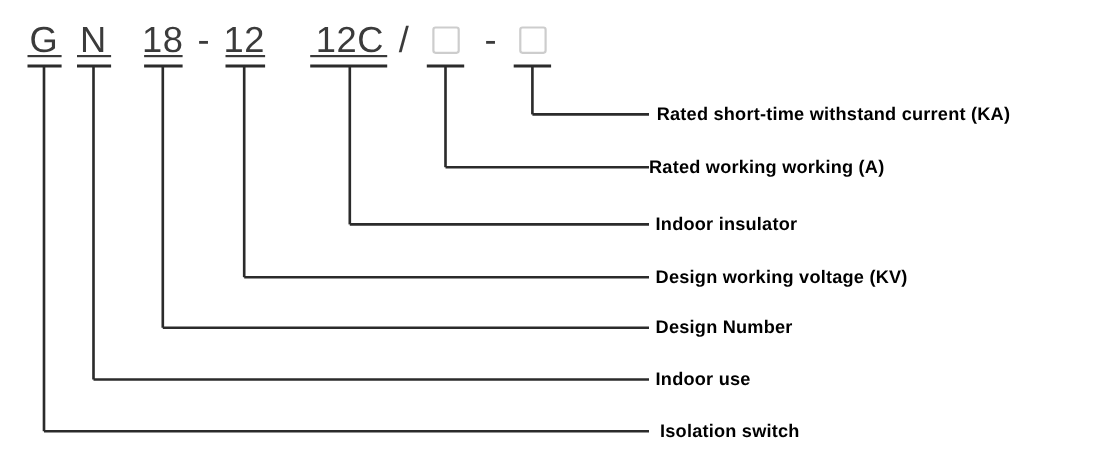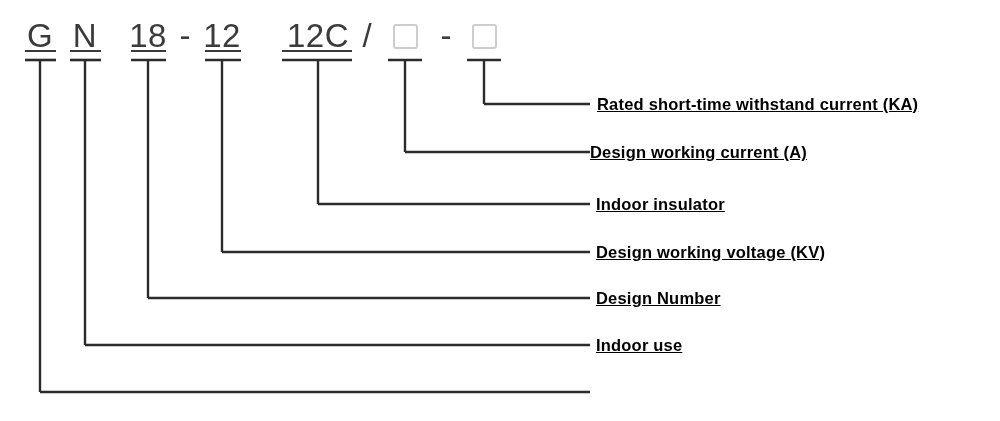--- a/index.html
+++ b/index.html
@@ -85,21 +85,20 @@
   }
   .leaf-label {
     position: absolute;
     color: #000000;
     font-size: 16.5px;
     font-weight: 700;
     line-height: 18px;
     letter-spacing: 0.2px;
     white-space: nowrap;
     font-family: "Liberation Sans", "DejaVu Sans", sans-serif;
-    text-decoration: underline;
   }
 </style>
 </head>
 <body>
 
 <div id="diagram">
 
   <svg id="leader-svg" viewBox="0 0 1000 421" preserveAspectRatio="none" aria-hidden="true">
       <line x1="25" y1="60" x2="56" y2="60" stroke="#2b2b2b" stroke-width="2.6" stroke-linecap="butt"></line>
       <line x1="40" y1="60" x2="40" y2="392" stroke="#2b2b2b" stroke-width="2.4" stroke-linecap="butt"></line>
@@ -136,21 +135,22 @@
       <div class="seg-underline" style="left: 282px; top: 50px; width: 70px;"></div>
       <div class="code-seg" style="left: 258px; top: 14px; width: 120px;"><span>12C</span></div>
       <div class="code-seg boxy" style="left: 345px; top: 14px; width: 120px;"><span class="seg-box"></span></div>
       <div class="code-seg boxy" style="left: 424px; top: 14px; width: 120px;"><span class="seg-box"></span></div>
       <div class="code-punct" style="left: 165px; top: 14px; width: 40px;">-</div>
       <div class="code-punct" style="left: 347px; top: 14px; width: 40px;">/</div>
       <div class="code-punct" style="left: 426px; top: 14px; width: 40px;">-</div>
     </div>
 
   <div class="label-layer">
+      <div class="leaf-label" style="left: 600px; top: 383px;">Isolation switch</div>
       <div class="leaf-label" style="left: 596px; top: 336px;">Indoor use</div>
       <div class="leaf-label" style="left: 596px; top: 289px;">Design Number</div>
       <div class="leaf-label" style="left: 596px; top: 243px;">Design working voltage (KV)</div>
       <div class="leaf-label" style="left: 596px; top: 195px;">Indoor insulator</div>
-      <div class="leaf-label" style="left: 590px; top: 143px;">Design working current (A)</div>
+      <div class="leaf-label" style="left: 590px; top: 143px;">Rated working working (A)</div>
       <div class="leaf-label" style="left: 597px; top: 95px;">Rated short-time withstand current (KA)</div>
     </div>
 
 </div>
 
 </body></html>

